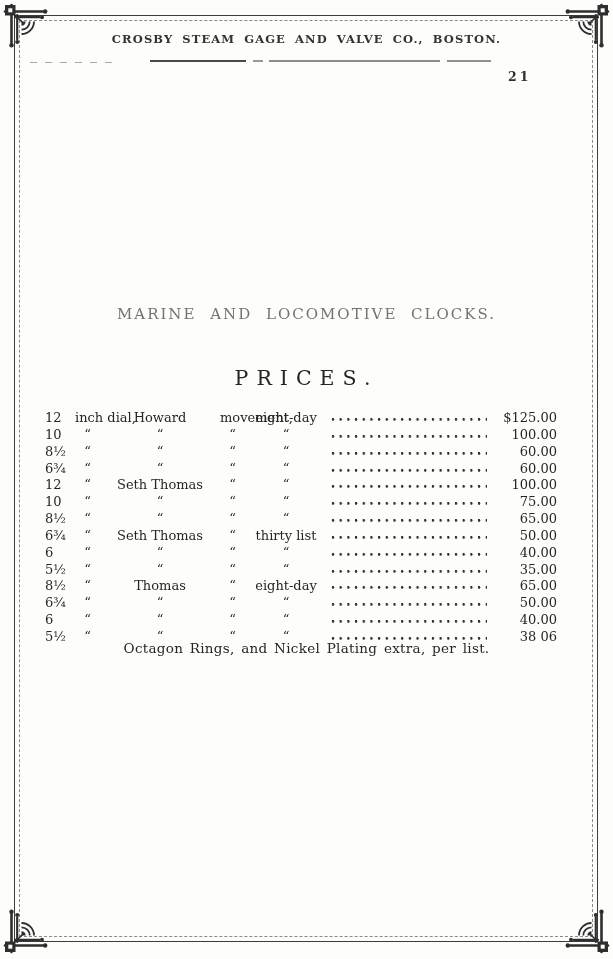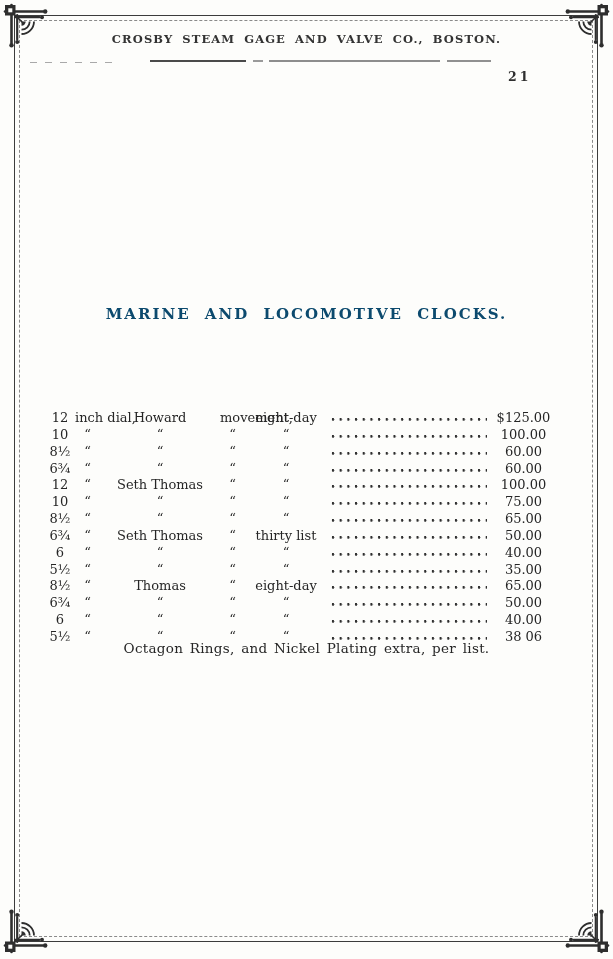--- a/index.html
+++ b/index.html
@@ -52,44 +52,44 @@
       #909090 297px,#909090 341px);
   }
   .artifact-dashes{
     position:absolute;top:62px;left:30px;width:88px;height:1.2px;
     background:repeating-linear-gradient(to right,#a9a9a9 0 7px,transparent 7px 15px);
   }
   
   .section-title{
     position:absolute;top:305px;left:0;width:100%;
     text-align:center;
-    font-size:15px;font-weight:700;letter-spacing:2px;word-spacing:7px;
-    color:#0c4a6e;
+    font-size:15px;font-weight:400;letter-spacing:2px;word-spacing:7px;
+    color:#737373;
   }
   .prices-title{
     position:absolute;top:366px;left:0;width:100%;
     text-align:center;
     font-size:20.5px;font-weight:400;letter-spacing:8px;
     color:#242424;
   }
   
   .price-table{
     position:absolute;top:408px;left:44px;width:513px;
     font-size:13px;
   }
   .p-row{
     display:grid;
     grid-template-columns:31px 25px 120px 25px 82px 1fr 67px;
     align-items:baseline;
     height:16.85px;line-height:16.85px;
     white-space:nowrap;
   }
   .cell{text-align:center;overflow:visible;}
-  .cell.size{text-align:center;padding-left:1px;}
-  .cell.price{font-variant-numeric:oldstyle-nums;}
+  .cell.size{text-align:left;padding-left:1px;}
+  .cell.price{text-align:right;font-variant-numeric:oldstyle-nums;}
   .leader{
     height:14px;align-self:baseline;margin:0 3px 0 4px;
     background-image:radial-gradient(circle at 2px 11.4px,#2e2e2e 1.05px,rgba(0,0,0,0) 1.55px);
     background-size:7.7px 14px;background-repeat:repeat-x;
   }
   
   .footnote{
     position:absolute;top:640px;left:0;width:100%;
     text-align:center;font-size:13.5px;letter-spacing:0.3px;word-spacing:2px;
     color:#262626;
@@ -150,20 +150,21 @@
         <use href="#corner-orn"></use>
       </svg>
     </div>
 
   <div class="running-head">CROSBY STEAM GAGE AND VALVE CO., BOSTON.</div>
   <div class="page-number">21</div>
   <div class="head-rule"></div>
   <div class="artifact-dashes"></div>
 
   <div class="section-title">MARINE AND LOCOMOTIVE CLOCKS.</div>
+  <div class="prices-title">PRICES.</div>
 
   <div class="price-table">
 
       <div class="p-row">
         <span class="cell size">12</span>
         <span class="cell">inch dial,</span>
         <span class="cell">Howard</span>
         <span class="cell">movement,</span>
         <span class="cell">eight-day</span>
         <span class="leader"></span>

